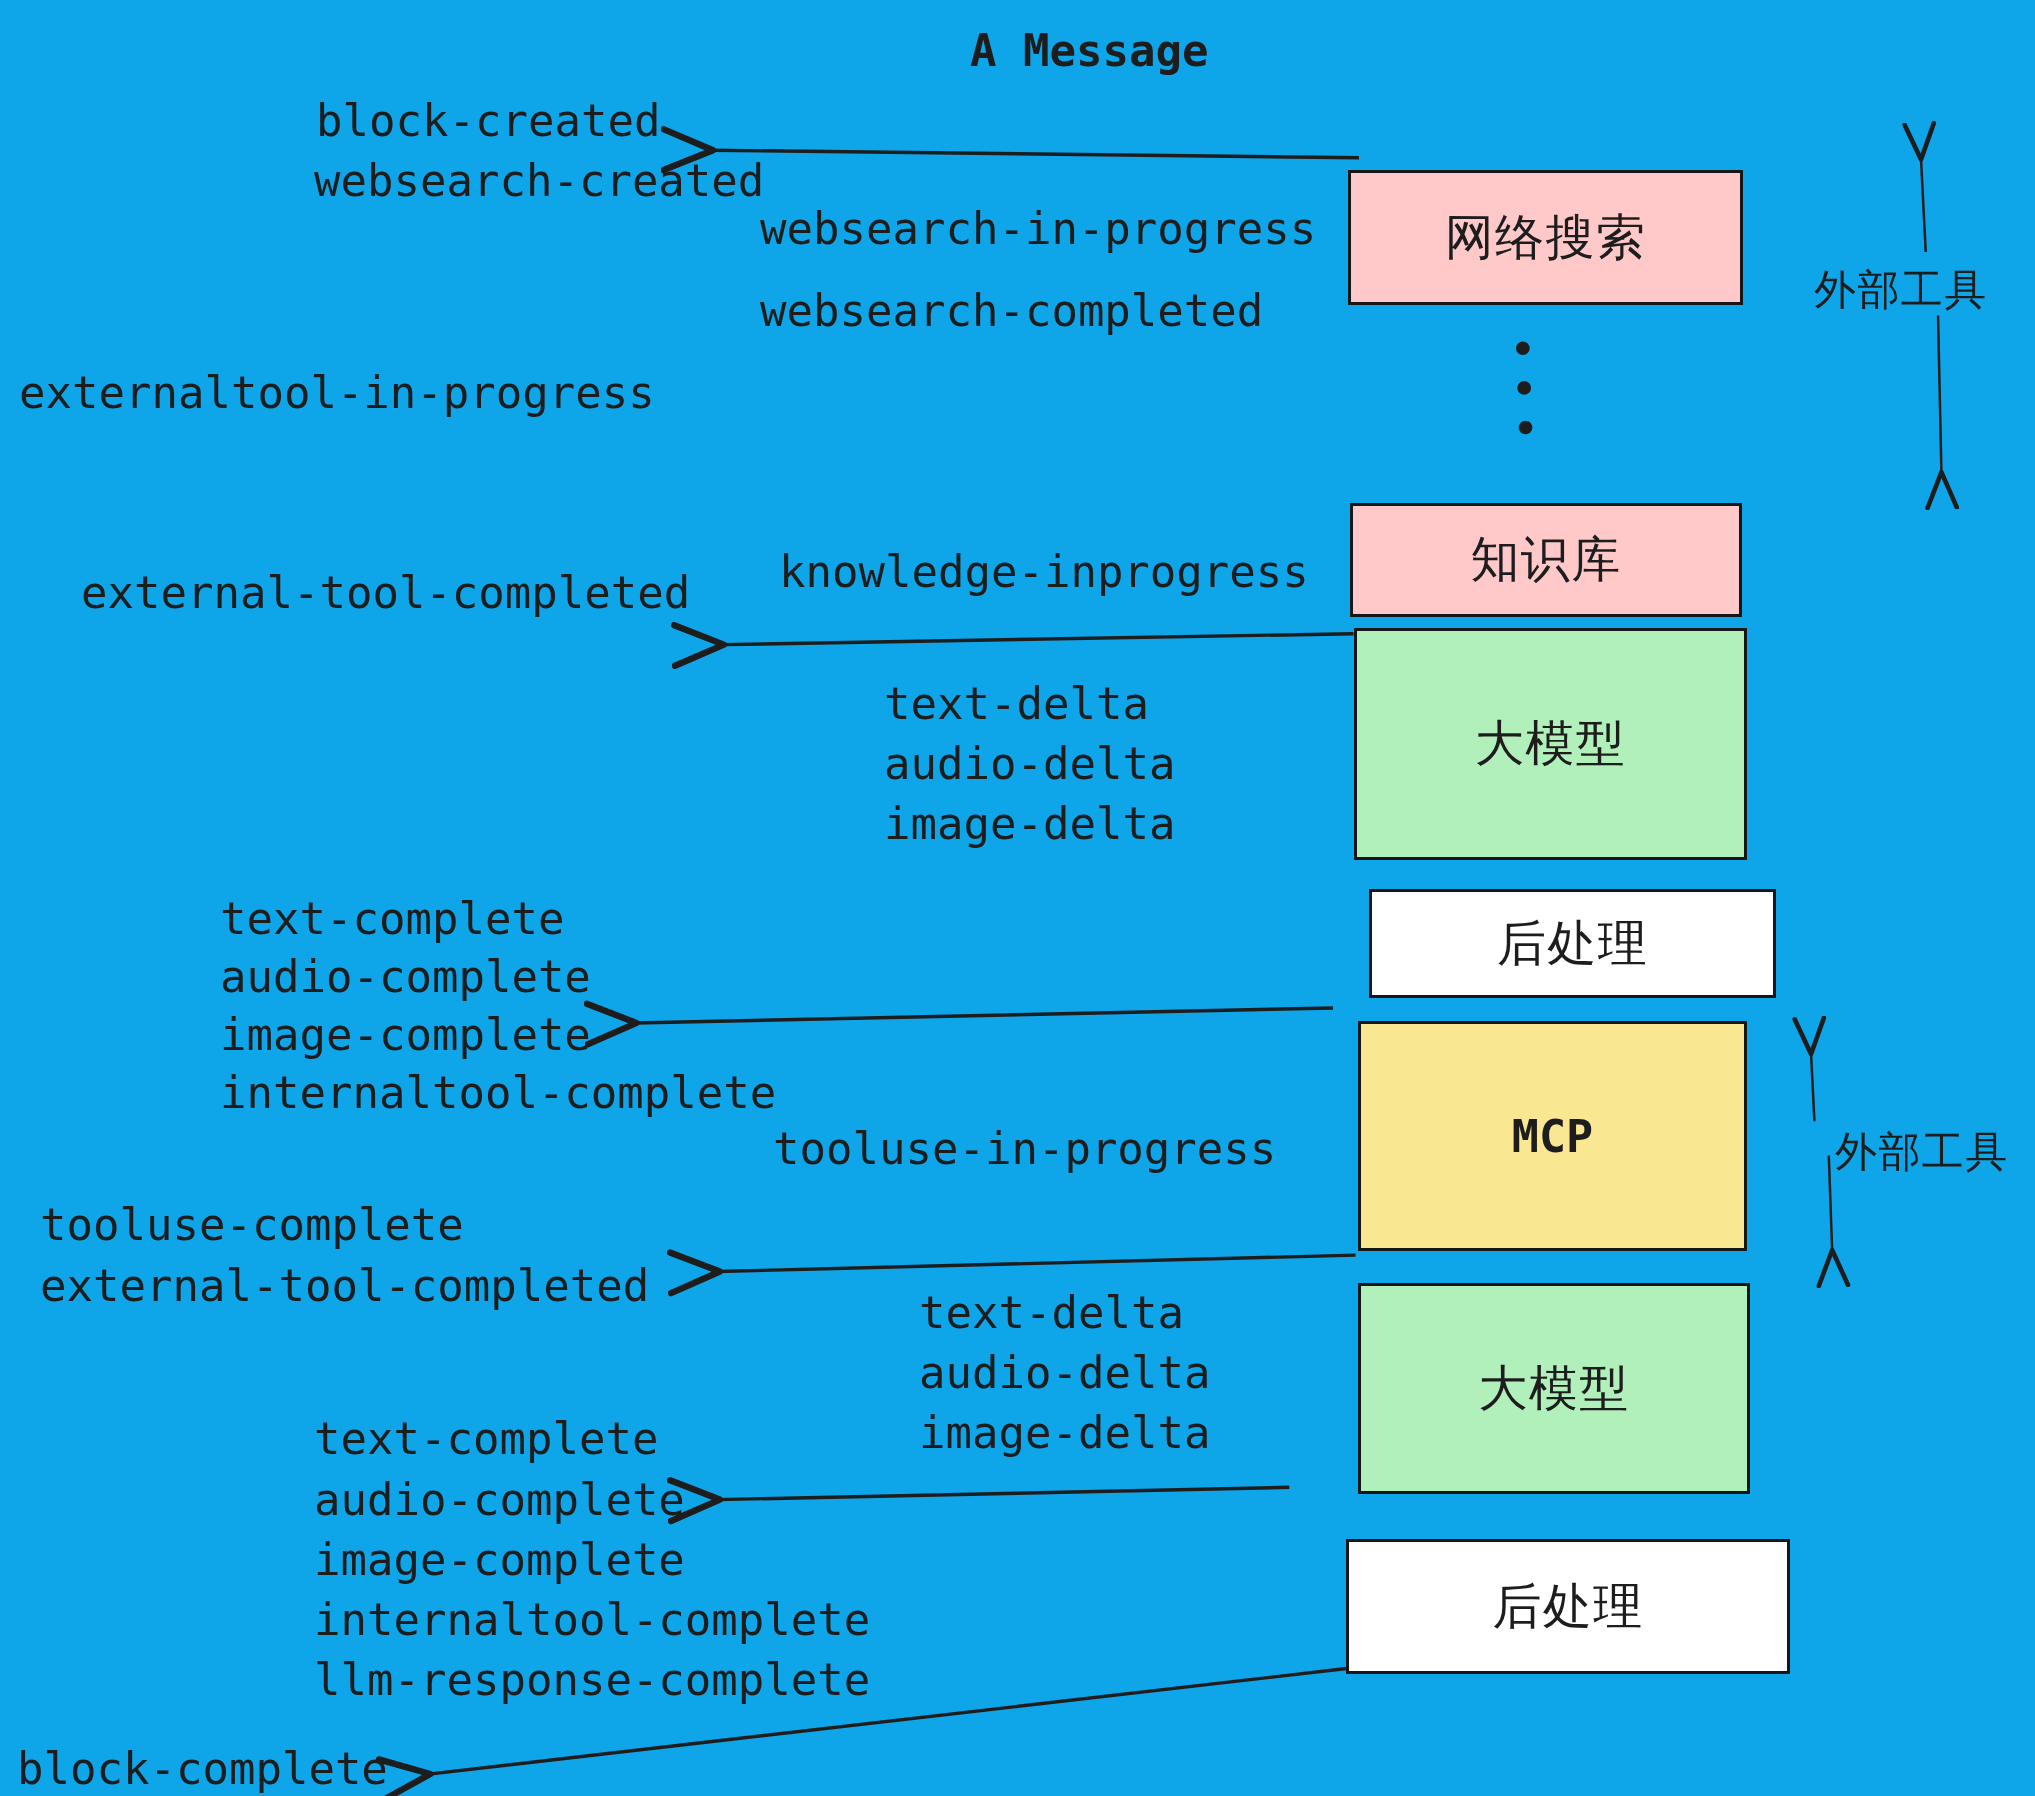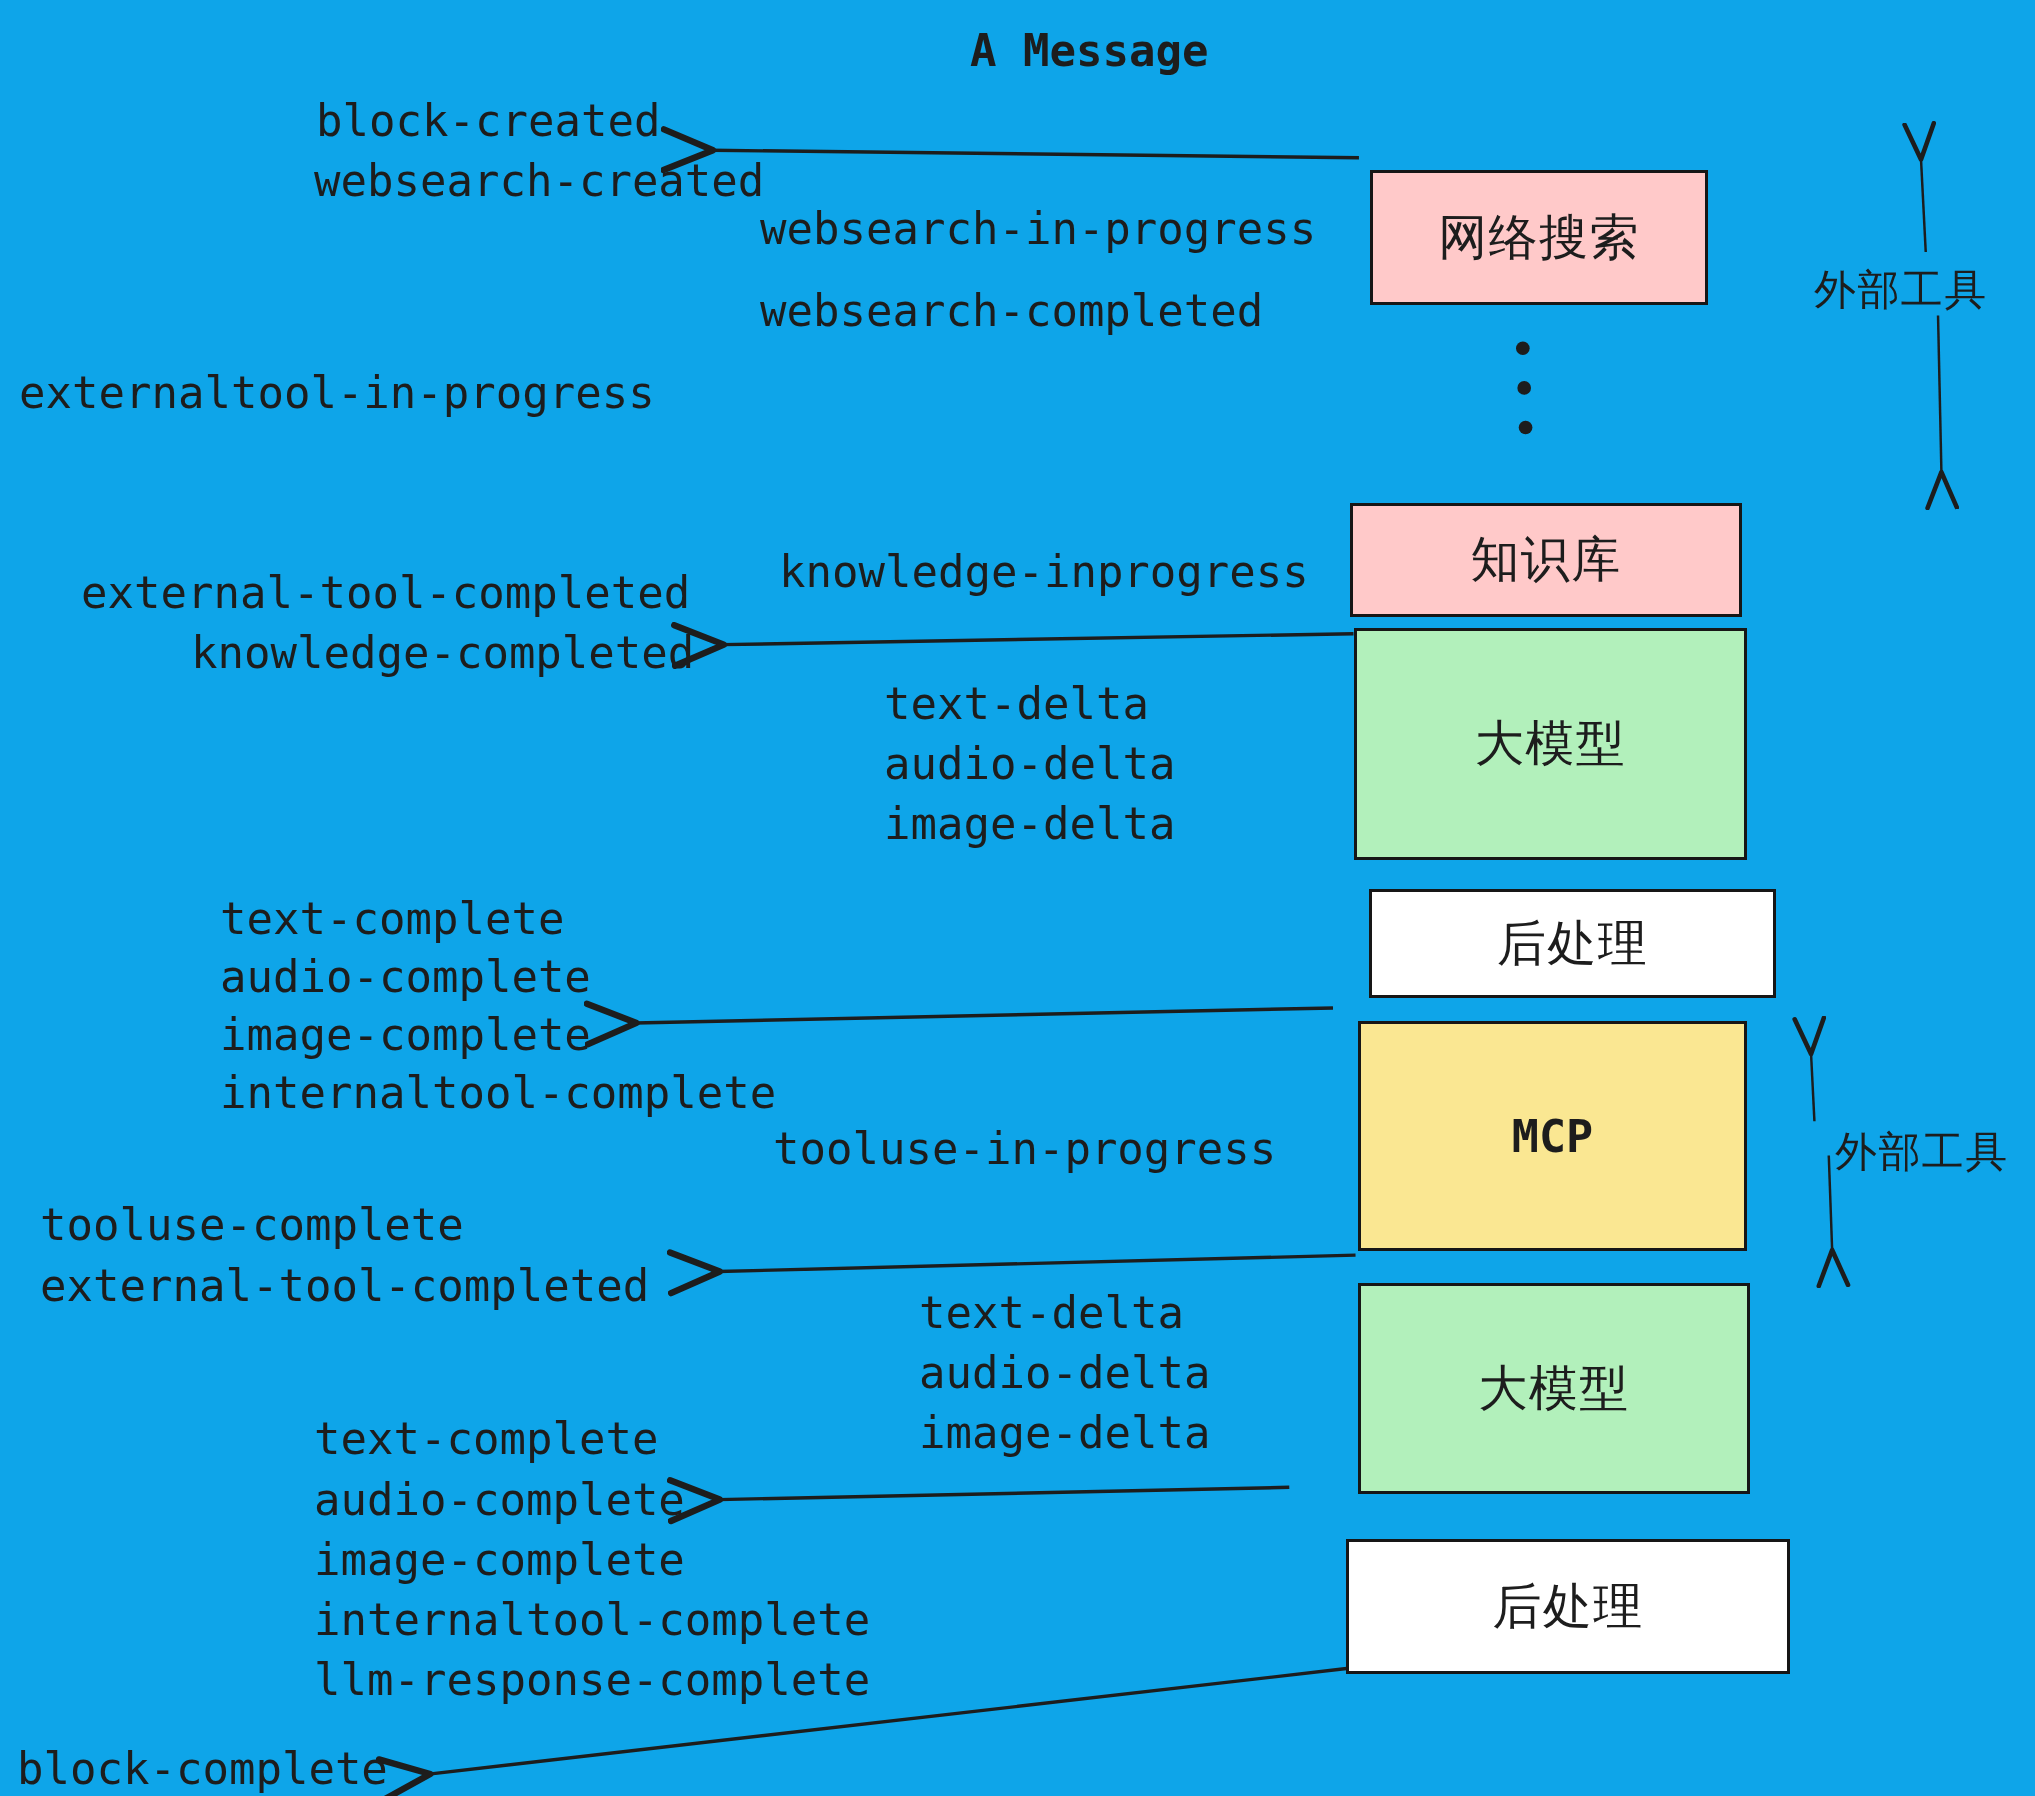--- a/index.html
+++ b/index.html
@@ -54,42 +54,41 @@
 
   <div class="title" style="left:970px;top:25px;">A Message</div>
 
   <span class="ev" style="left:316px;top:96px;">block-created</span>
   <span class="ev" style="left:314px;top:156px;">websearch-created</span>
   <span class="ev" style="left:760px;top:204px;">websearch-in-progress</span>
   <span class="ev" style="left:760px;top:286px;">websearch-completed</span>
   <span class="ev" style="left:19px;top:368px;">externaltool-in-progress</span>
   <span class="ev" style="left:779px;top:547px;">knowledge-inprogress</span>
   <span class="ev" style="left:81px;top:568px;">external-tool-completed</span>
-  <span class="ev" style="left:191px;top:628px;">knowledge-completed</span>
   <span class="ev" style="left:884px;top:679px;">text-delta</span>
   <span class="ev" style="left:884px;top:739px;">audio-delta</span>
   <span class="ev" style="left:884px;top:799px;">image-delta</span>
   <span class="ev" style="left:220px;top:894px;">text-complete</span>
   <span class="ev" style="left:220px;top:952px;">audio-complete</span>
   <span class="ev" style="left:220px;top:1010px;">image-complete</span>
   <span class="ev" style="left:220px;top:1068px;">internaltool-complete</span>
   <span class="ev" style="left:773px;top:1124px;">tooluse-in-progress</span>
   <span class="ev" style="left:40px;top:1200px;">tooluse-complete</span>
   <span class="ev" style="left:40px;top:1261px;">external-tool-completed</span>
   <span class="ev" style="left:919px;top:1288px;">text-delta</span>
   <span class="ev" style="left:919px;top:1348px;">audio-delta</span>
   <span class="ev" style="left:919px;top:1408px;">image-delta</span>
   <span class="ev" style="left:314px;top:1414px;">text-complete</span>
   <span class="ev" style="left:314px;top:1475px;">audio-complete</span>
   <span class="ev" style="left:314px;top:1535px;">image-complete</span>
   <span class="ev" style="left:314px;top:1595px;">internaltool-complete</span>
   <span class="ev" style="left:314px;top:1655px;">llm-response-complete</span>
   <span class="ev" style="left:17px;top:1744px;">block-complete</span>
 
-  <div class="node pink" style="left:1348px;top:170px;width:338px;height:135px;margin-left:22px;">
+  <div class="node pink" style="left:1348px;top:170px;width:395px;height:135px;">
     <span>网络搜索</span>
     </div>
   <div class="node pink" style="left:1350px;top:503px;width:392px;height:114px;">
     <span>知识库</span>
     </div>
   <div class="node green" style="left:1354px;top:628px;width:393px;height:232px;">
     <span>大模型</span>
     </div>
   <div class="node white" style="left:1369px;top:889px;width:407px;height:109px;">
     <span>后处理</span>

